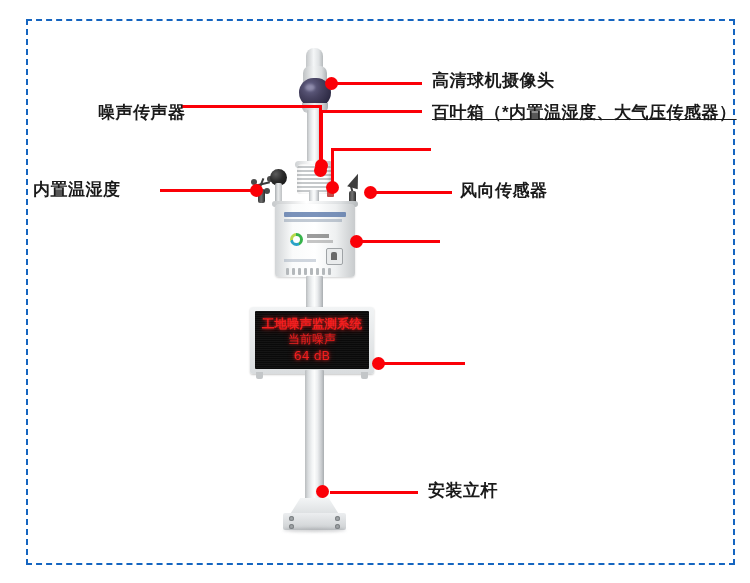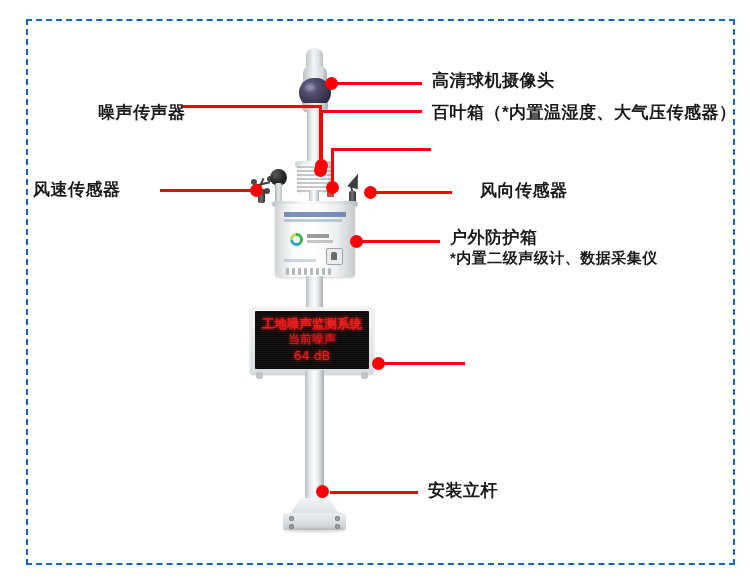--- a/index.html
+++ b/index.html
@@ -454,52 +454,48 @@
   <div class="lead h" style="left:182px; top:105px; width:140px;"></div>
   <div class="lead v" style="left:319px; top:105px; height:66px;"></div>
   <div class="dot" style="left:314px; top:164px;"></div>
   <div class="label" style="left:68px; top:103px;margin-left:30px;">
     <span class="main">噪声传声器</span>
   </div>
 
   <div class="lead h" style="left:160px; top:189px; width:98px;"></div>
   <div class="dot" style="left:250px; top:184px;"></div>
   <div class="label" style="left:33px; top:180px;">
-    <span class="main">风速传感器</span>
+    <span class="main">内置温湿度</span>
   </div>
 
   <div class="lead h" style="left:330px; top:82px; width:92px;"></div>
   <div class="dot" style="left:325px; top:77px;"></div>
   <div class="label" style="left:432px; top:71px;">
     <span class="main">高清球机摄像头</span>
   </div>
 
   <div class="lead v" style="left:320px; top:110px; height:56px;"></div>
   <div class="lead h" style="left:320px; top:110px; width:102px;"></div>
   <div class="dot" style="left:315px; top:159px;"></div>
-  <div class="label" style="left:432px; top:103px;">
+  <div class="label" style="left:432px; top:103px;text-decoration:underline;">
     <span class="main">百叶箱（*内置温湿度、大气压传感器）</span>
   </div>
 
   <div class="lead v" style="left:331px; top:148px; height:40px;"></div>
   <div class="lead h" style="left:331px; top:148px; width:100px;"></div>
   <div class="dot" style="left:326px; top:181px;"></div>
 
   <div class="lead h" style="left:372px; top:191px; width:80px;"></div>
   <div class="dot" style="left:364px; top:186px;"></div>
-  <div class="label" style="left:480px; top:181px;">
+  <div class="label" style="left:460px; top:181px;">
     <span class="main">风向传感器</span>
   </div>
 
   <div class="lead h" style="left:356px; top:240px; width:84px;"></div>
   <div class="dot" style="left:350px; top:235px;"></div>
-  <div class="label" style="left:450px; top:228px;">
-    <span class="main">户外防护箱</span>
-    <span class="sub">*内置二级声级计、数据采集仪</span>
-  </div>
 
   <div class="lead h" style="left:378px; top:362px; width:87px;"></div>
   <div class="dot" style="left:372px; top:357px;"></div>
 
   <div class="lead h" style="left:330px; top:491px; width:88px;"></div>
   <div class="dot" style="left:316px; top:485px;"></div>
   <div class="label" style="left:428px; top:481px;">
     <span class="main">安装立杆</span>
   </div>
 

